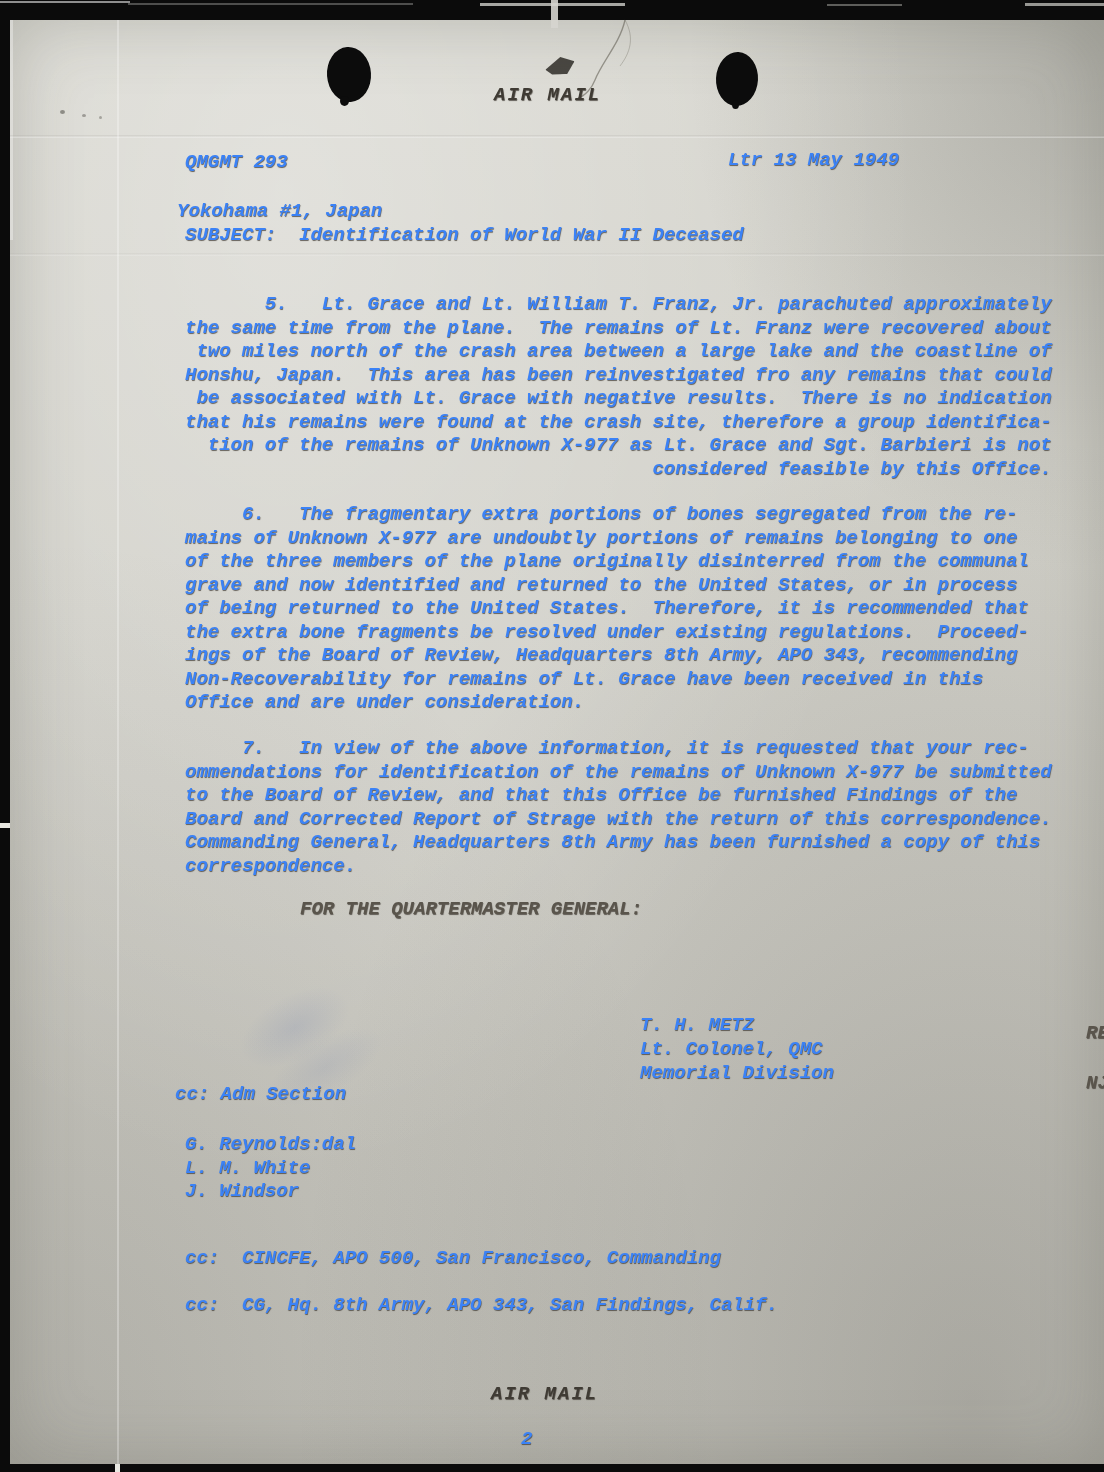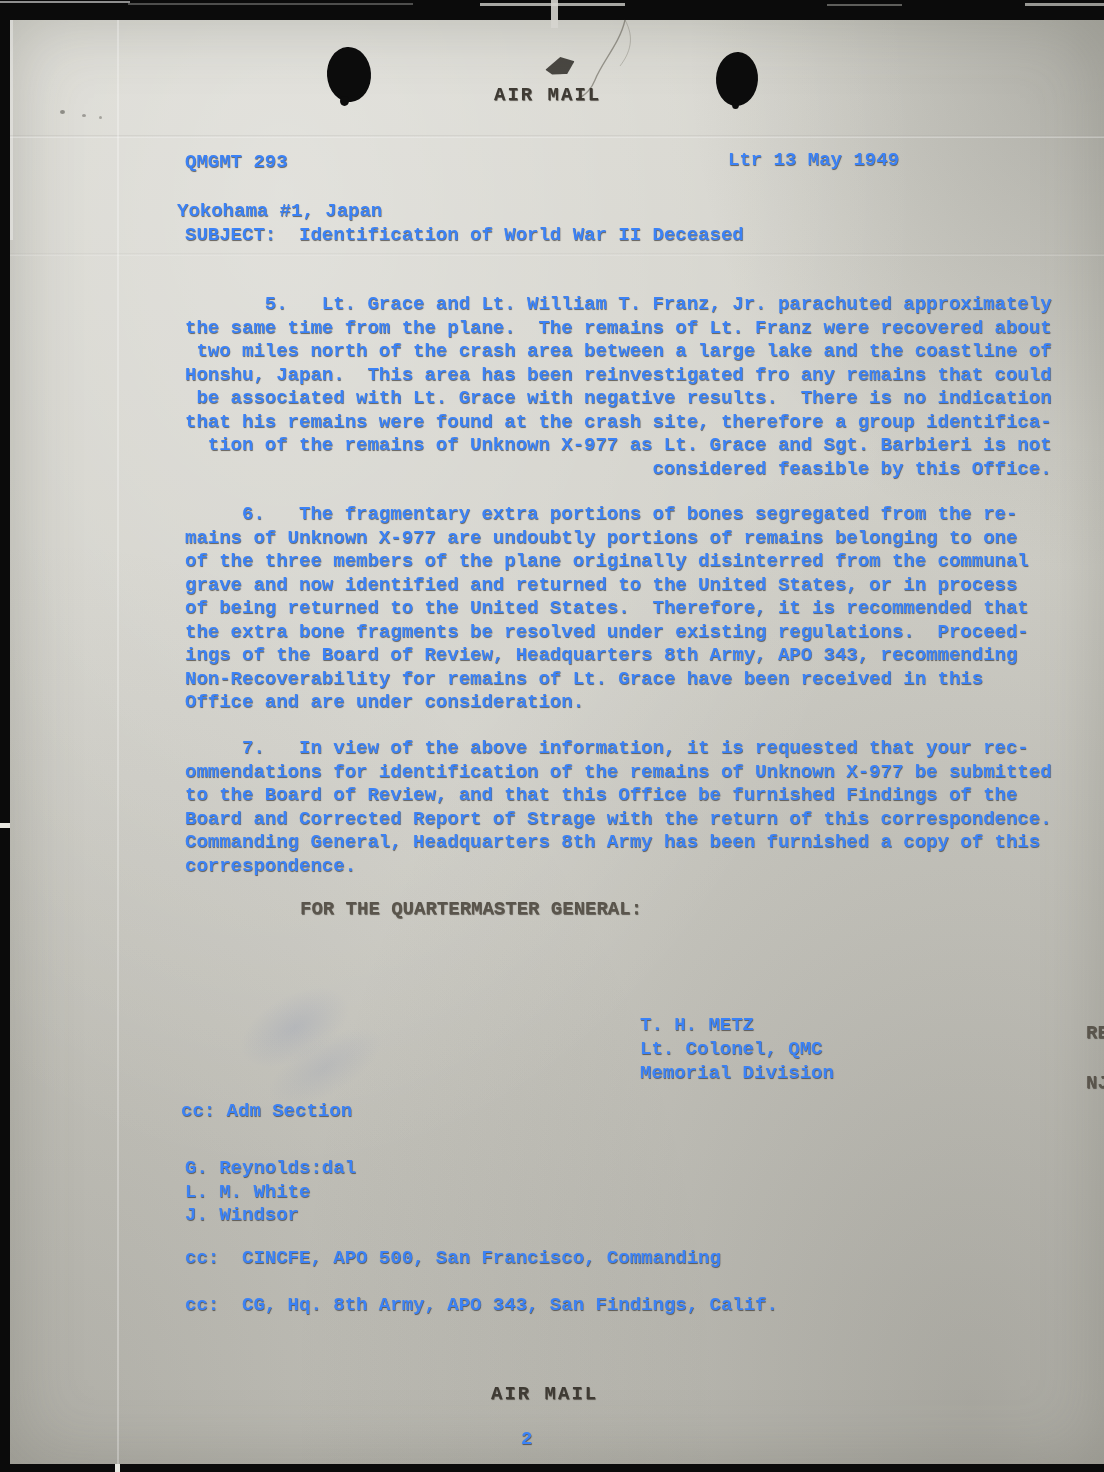--- a/index.html
+++ b/index.html
@@ -16,21 +16,21 @@
       radial-gradient(ellipse at 98% 2%,  rgba(75,75,68,0.28), transparent 26%),
       radial-gradient(ellipse at 88% 96%, rgba(62,60,54,0.22), transparent 50%),
       radial-gradient(ellipse at 4% 98%,  rgba(62,60,54,0.16), transparent 45%),
       linear-gradient(180deg, rgba(255,255,255,0.10), rgba(20,18,15,0.07));
     box-shadow: inset 0 0 70px rgba(80,78,68,0.28);
   }
   .band{position:absolute;background:#0b0b0b;}
   .band-top{left:0;top:0;width:1104px;height:20px;}
   .band-left{left:0;top:0;width:10px;height:1472px;}
   .band-bottom{left:0;top:1464px;width:1104px;height:8px;}
-  .text-layer{position:absolute;left:0;top:0;width:1104px;height:1472px;filter:blur(0.4px);}
+  .text-layer{position:absolute;left:0;top:0;width:1104px;height:1472px;filter:blur(0.4px);font-style:italic;}
   .t{
     position:absolute;white-space:pre;
     font-family:"Liberation Mono","DejaVu Sans Mono",monospace;
     font-size:19px;line-height:23.5px;font-weight:700;
     color:#3b82f6;text-shadow:0.5px 0.6px 0.8px rgba(64,59,52,0.75);
   }
   .stamp{letter-spacing:2px;color:#3f3b34;}
   .dim{color:#5a554c;}
   .mark{position:absolute;}
   .punch{position:absolute;background:#0c0c0c;border-radius:50%;}
@@ -114,22 +114,22 @@
 
   <div class="t" style="left:640px;top:1013px;line-height:24px;">T. H. METZ
 Lt. Colonel, QMC
 Memorial Division</div>
 
   <div class="t dim" style="left:300px;top:898px;">FOR THE QUARTERMASTER GENERAL:</div>
 
   <div class="t dim" style="left:1086px;top:1022px;">RE</div>
   <div class="t dim" style="left:1086px;top:1072px;">NJ</div>
 
-  <div class="t" style="left:181px;top:1083px;margin-top:17px;">cc: Adm Section</div>
-  <div class="t" style="left:185px;top:1133px;margin-top:24px;">G. Reynolds:dal
+  <div class="t" style="left:175px;top:1083px;">cc: Adm Section</div>
+  <div class="t" style="left:185px;top:1133px;">G. Reynolds:dal
 L. M. White
 J. Windsor</div>
   <div class="t" style="left:185px;top:1247px;">cc:  CINCFE, APO 500, San Francisco, Commanding</div>
   <div class="t" style="left:185px;top:1294px;">cc:  CG, Hq. 8th Army, APO 343, San Findings, Calif.</div>
 
   <div class="t stamp" style="left:491px;top:1383px;">AIR MAIL</div>
   <div class="t" style="left:521px;top:1428px;">2</div>
 </div>
 
 </body></html>

